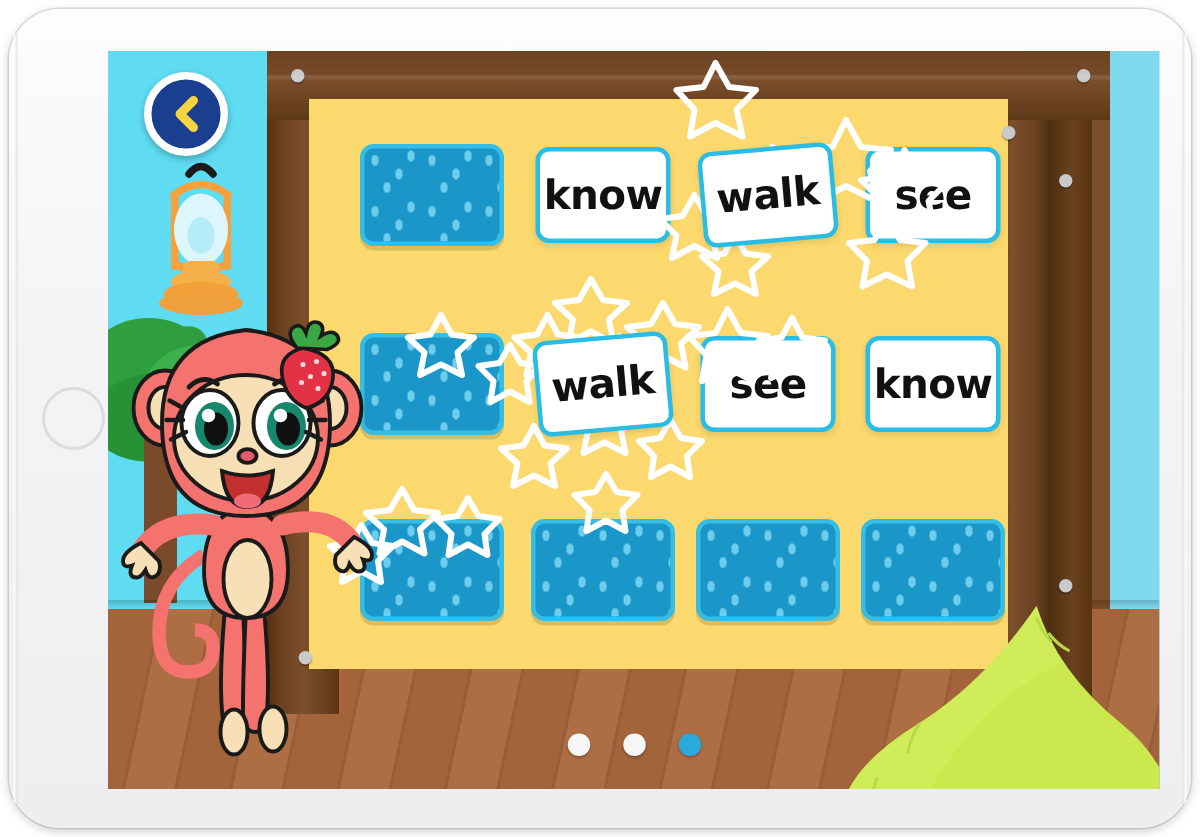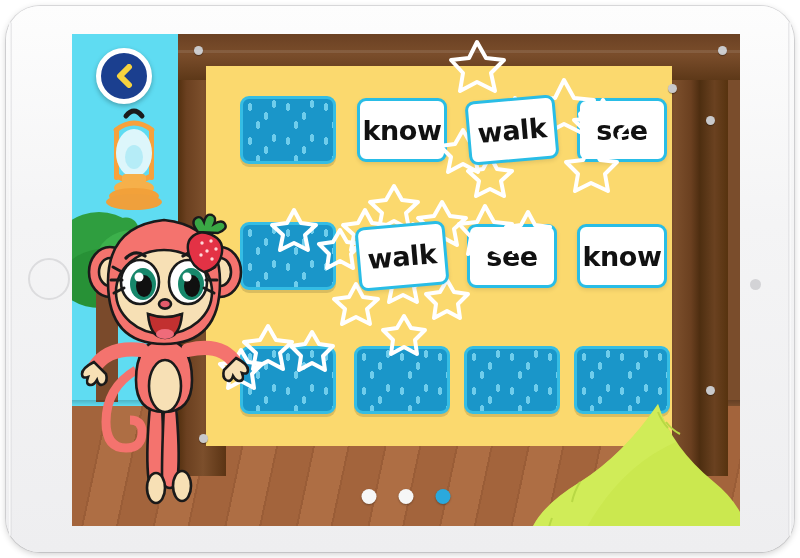--- a/index.html
+++ b/index.html
@@ -41,20 +41,21 @@
     background: #d3d3d6;
   }
 
   
   #screen {
     position: absolute;
     left: 66px; top: 28px;
     width: 668px; height: 492px;
     overflow: hidden;
     background: #7fd9ef;
+    padding-left: 33px;
   }
 
   
   .sky {
     position:absolute; left:0; top:0; width:130px; height:420px;
     background:#5fdcf2;
   }
   .bush {
     position:absolute; border-radius:50% 50% 40% 40%;
     background:#2f9e3f;

